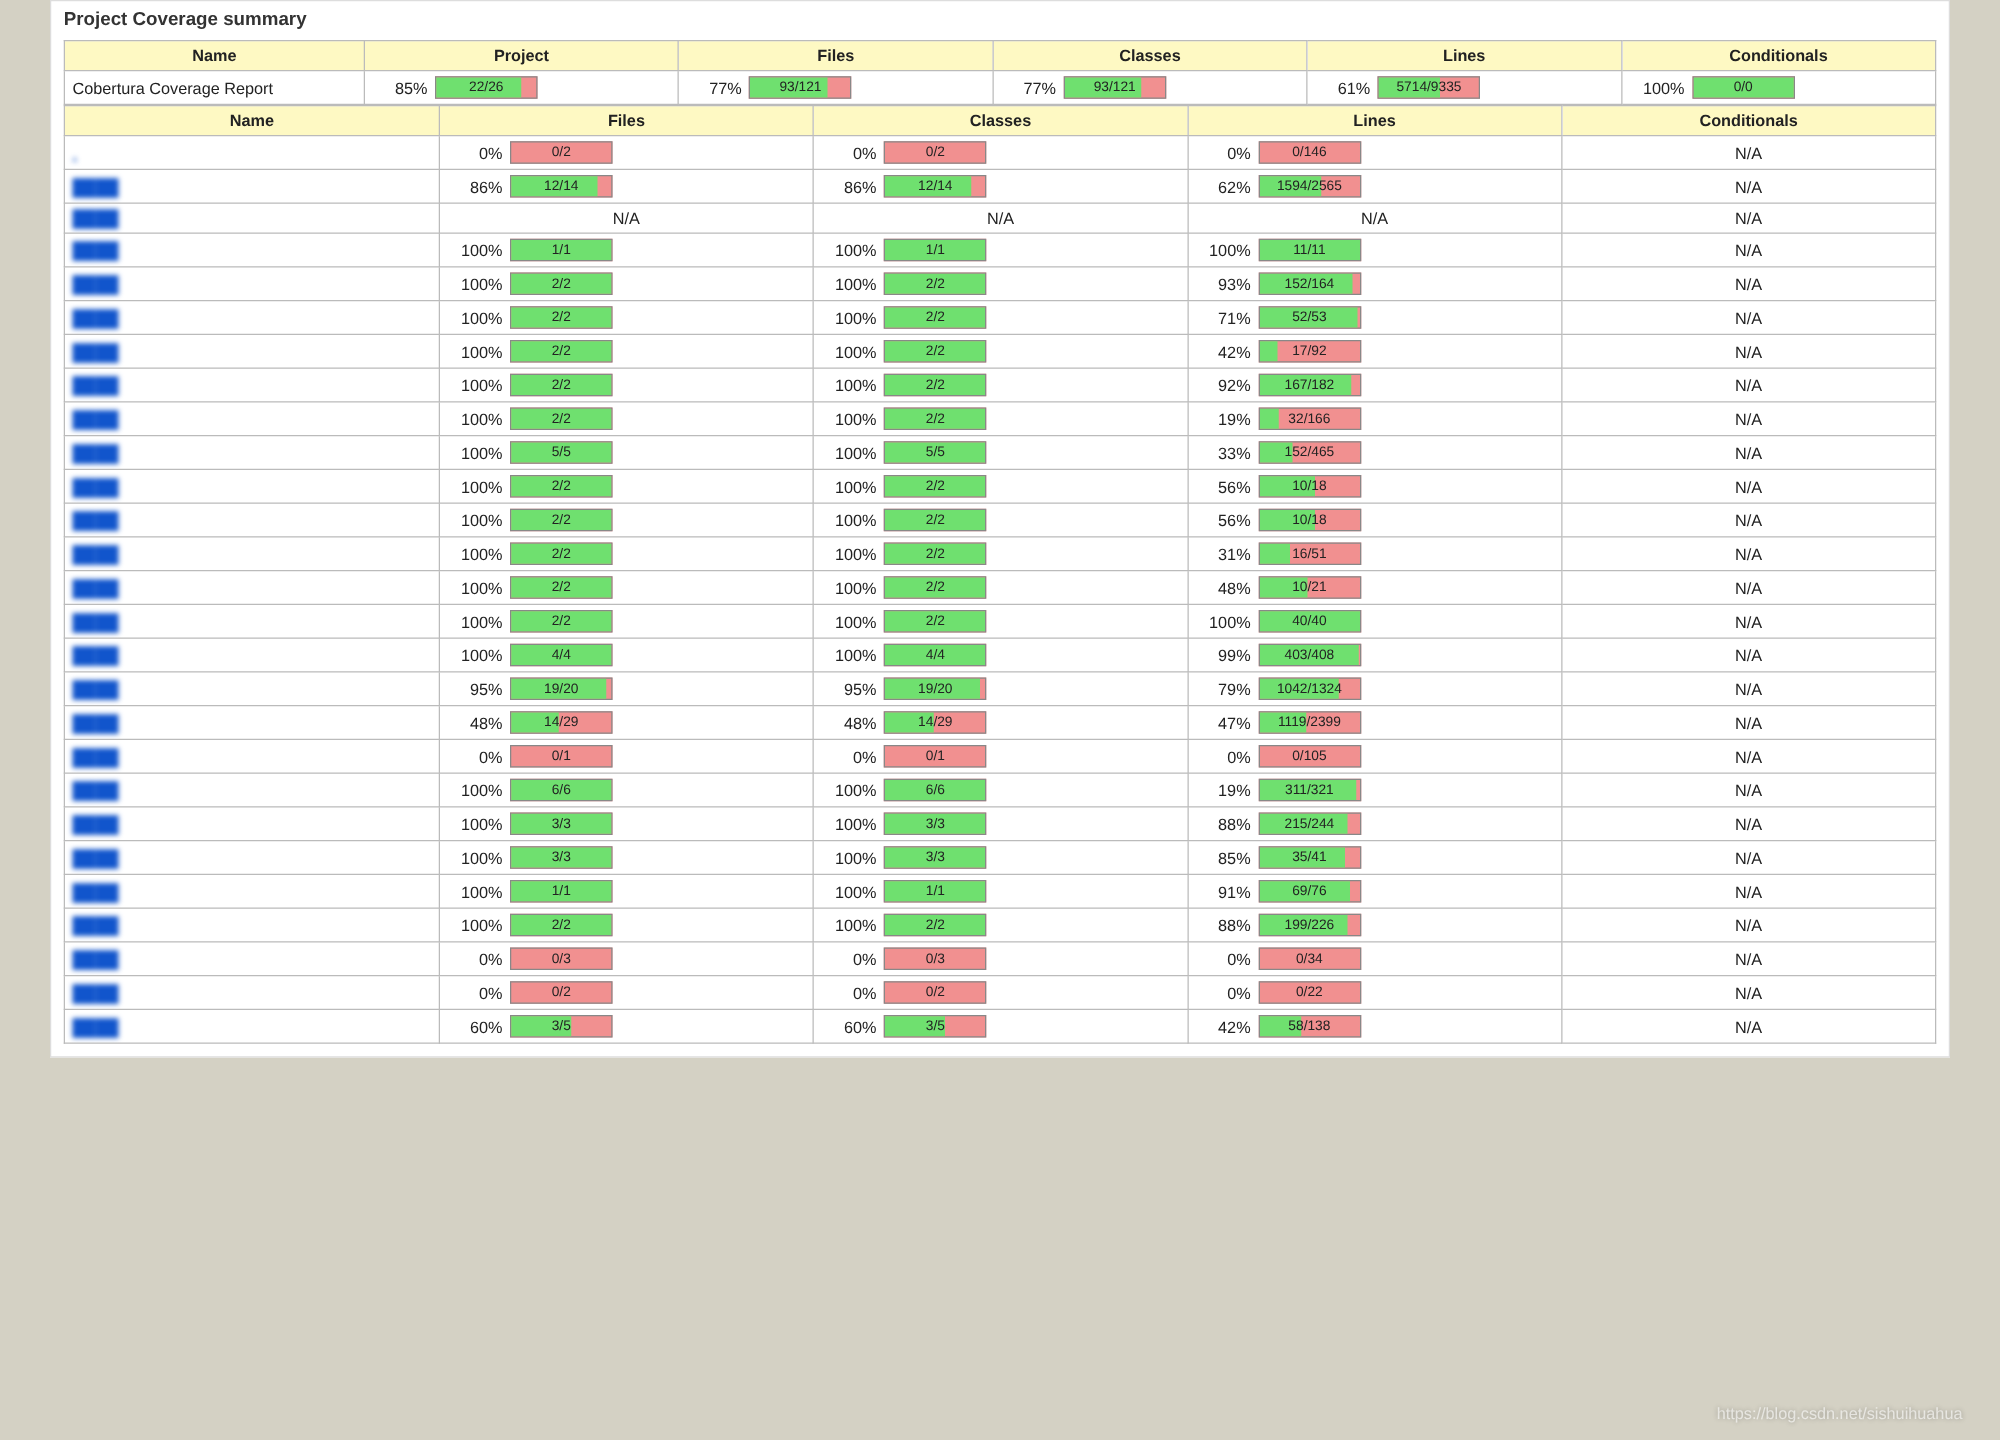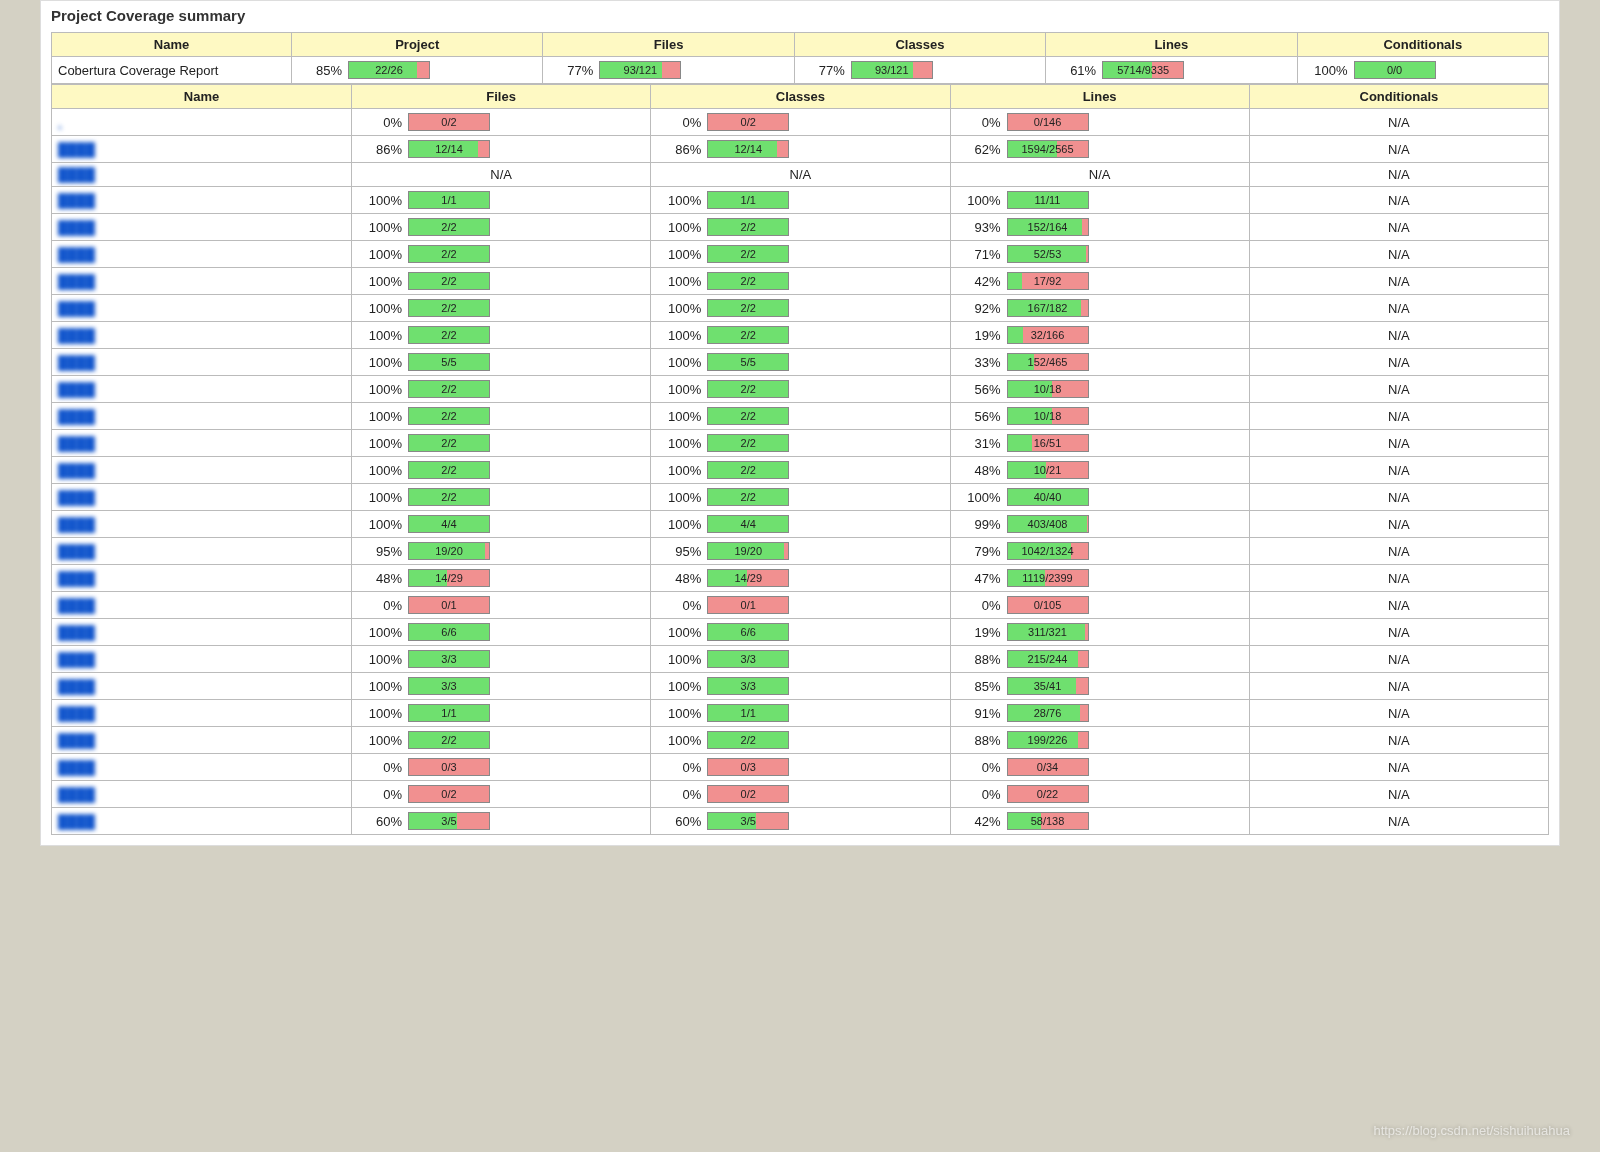--- a/index.html
+++ b/index.html
@@ -797,21 +797,21 @@
                   <span class="fill" style="width:100%"></span>
                   <span class="lbl">1/1</span>
                 </span>
               </div>
             </td>
             <td>
               <div class="metric">
                 <span class="pct">91%</span>
                 <span class="bar">
                   <span class="fill" style="width:91%"></span>
-                  <span class="lbl">28/76</span>
+                  <span class="lbl">69/76</span>
                 </span>
               </div>
             </td>
             <td>N/A</td>
           </tr>
           <tr>
             <td class="name"><a href="#">████</a></td>
             <td>
               <div class="metric">
                 <span class="pct">100%</span>

